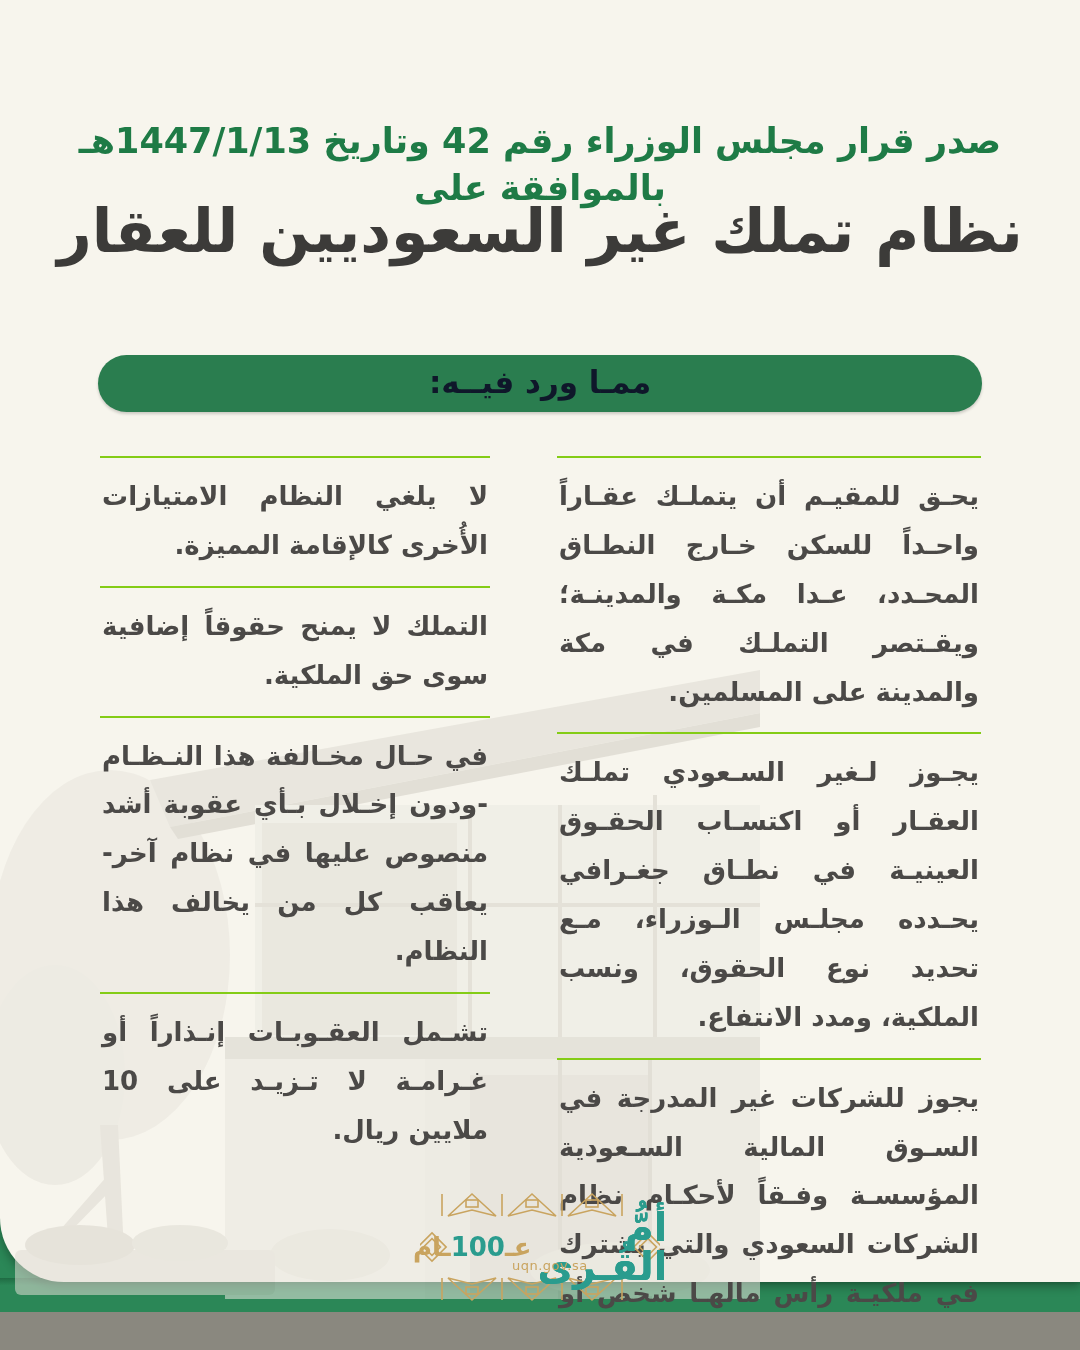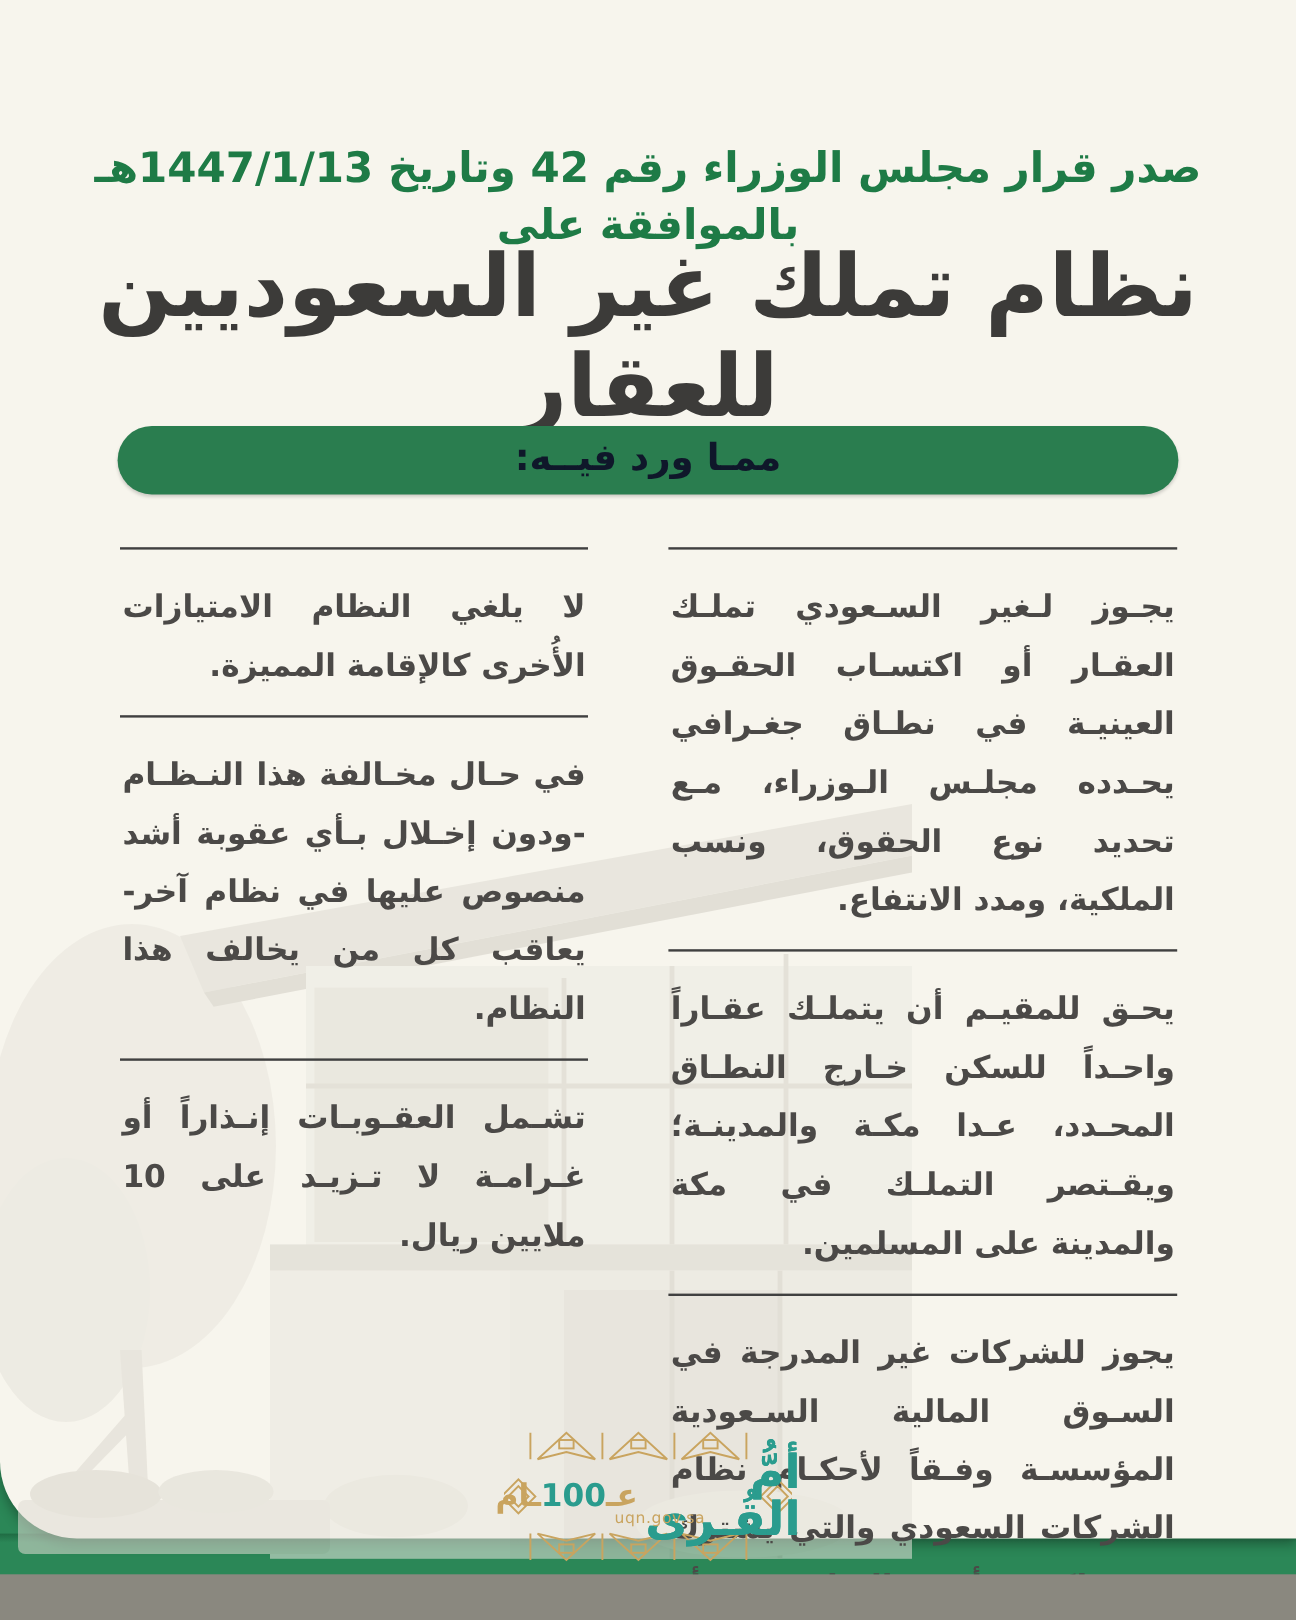--- a/index.html
+++ b/index.html
@@ -27,40 +27,40 @@
   }
   
   .decree-line{
     position:absolute;top:118px;left:60px;right:60px;
     text-align:center;direction:rtl;
     color:#1e7b46;font-size:35px;font-weight:bold;line-height:1.35;
   }
   .main-title{
     position:absolute;top:196px;left:40px;right:40px;margin:0;
     text-align:center;direction:rtl;
-    color:#3c3b39;font-size:72px;font-weight:bold;letter-spacing:-1px;
+    color:#3c3b39;font-size:60px;font-weight:bold;letter-spacing:-1px;
   }
   
   .banner{
     position:absolute;top:355px;left:98px;right:98px;height:57px;
     background:#2a7d4f;border-radius:29px;
     display:flex;align-items:center;justify-content:center;
     box-shadow:0 2px 3px rgba(0,0,0,.18);
   }
   .banner span{
     color:#0f172a;font-size:31px;font-weight:bold;direction:rtl;
     padding-bottom:4px;
   }
   
   .col{position:absolute;top:456px;direction:rtl;}
   .col-right{left:557px;width:424px;}
   .col-left{left:100px;width:390px;}
   .item{
-    border-top:2px solid #404040;
-    padding:24px 2px 16px;
+    border-top:2px solid #84cc16;
+    padding:14px 2px 16px;
     color:#4b4947;font-size:26px;font-weight:bold;line-height:1.88;
     text-align:justify;text-align-last:right;
   }
   
   .logo{
     position:absolute;left:420px;top:1186px;width:240px;height:122px;
   }
   .logo .ornament{position:absolute;left:0;top:0;width:240px;height:122px;}
   .logo-text{
     position:absolute;left:0;right:0;top:34px;height:54px;
@@ -135,27 +135,28 @@
     </svg>
 
     <div class="decree-line">صدر قرار مجلس الوزراء رقم 42 وتاريخ 1447/1/13هـ بالموافقة على</div>
     <h1 class="main-title">نظام تملك غير السعوديين للعقار</h1>
 
     <div class="banner">
       <span>ممـا ورد فيــه:</span>
     </div>
 
     <div class="col col-right">
+      <div class="item">يحـق للمقيـم أن يتملـك عقـاراً واحـداً للسكن خـارج النطـاق المحـدد، عـدا مكـة والمدينـة؛ ويقـتصر التملـك في مكة والمدينة على المسلمين.</div>
       <div class="item">يجـوز لـغير السـعودي تملـك العقـار أو اكتسـاب الحقـوق العينيـة في نطـاق جغـرافي يحـدده مجلـس الـوزراء، مـع تحديد نوع الحقوق، ونسب الملكية، ومدد الانتفاع.</div>
-      <div class="item">يحـق للمقيـم أن يتملـك عقـاراً واحـداً للسكن خـارج النطـاق المحـدد، عـدا مكـة والمدينـة؛ ويقـتصر التملـك في مكة والمدينة على المسلمين.</div>
       <div class="item">يجوز للشركات غير المدرجة في السـوق المالية السـعودية المؤسسـة وفـقاً لأحكـام نظام الشركات السعودي والتي يشترك في ملكيـة رأس مالهـا شخص أو أكثر من ذوي الصفة الطبيعـية أو الاعتبـاريـة الذيـن لا يـتـمتـعـون بالجنـسـية السعودية، تملك العقـار أو اكتسـاب الحقوق العينية الأُخرى على العقار بشرط تسجيلها وفق الأنظمة.</div>
     </div>
 
     <div class="col col-left">
       <div class="item">لا يلغي النظام الامتيازات الأُخرى كالإقامة المميزة.</div>
+      <div class="item">التملك لا يمنح حقوقاً إضافية سوى حق الملكية.</div>
       <div class="item">في حـال مخـالفة هذا النـظـام -ودون إخـلال بـأي عقوبة أشد منصوص عليها في نظام آخر- يعاقب كل من يخالف هذا النظام.</div>
       <div class="item">تشـمل العقـوبـات إنـذاراً أو غـرامـة لا تـزيـد على 10 ملايين ريال.</div>
     </div>
 
     <div class="logo">
       <svg class="ornament" viewBox="0 0 240 122" xmlns="http://www.w3.org/2000/svg" fill="none" stroke="#c9a45f" stroke-width="1.6">
 
         <g>
           <path d="M28 30 L52 8 L76 30 L52 24 Z"></path>
             <rect x="46" y="14" width="12" height="7"></rect>

